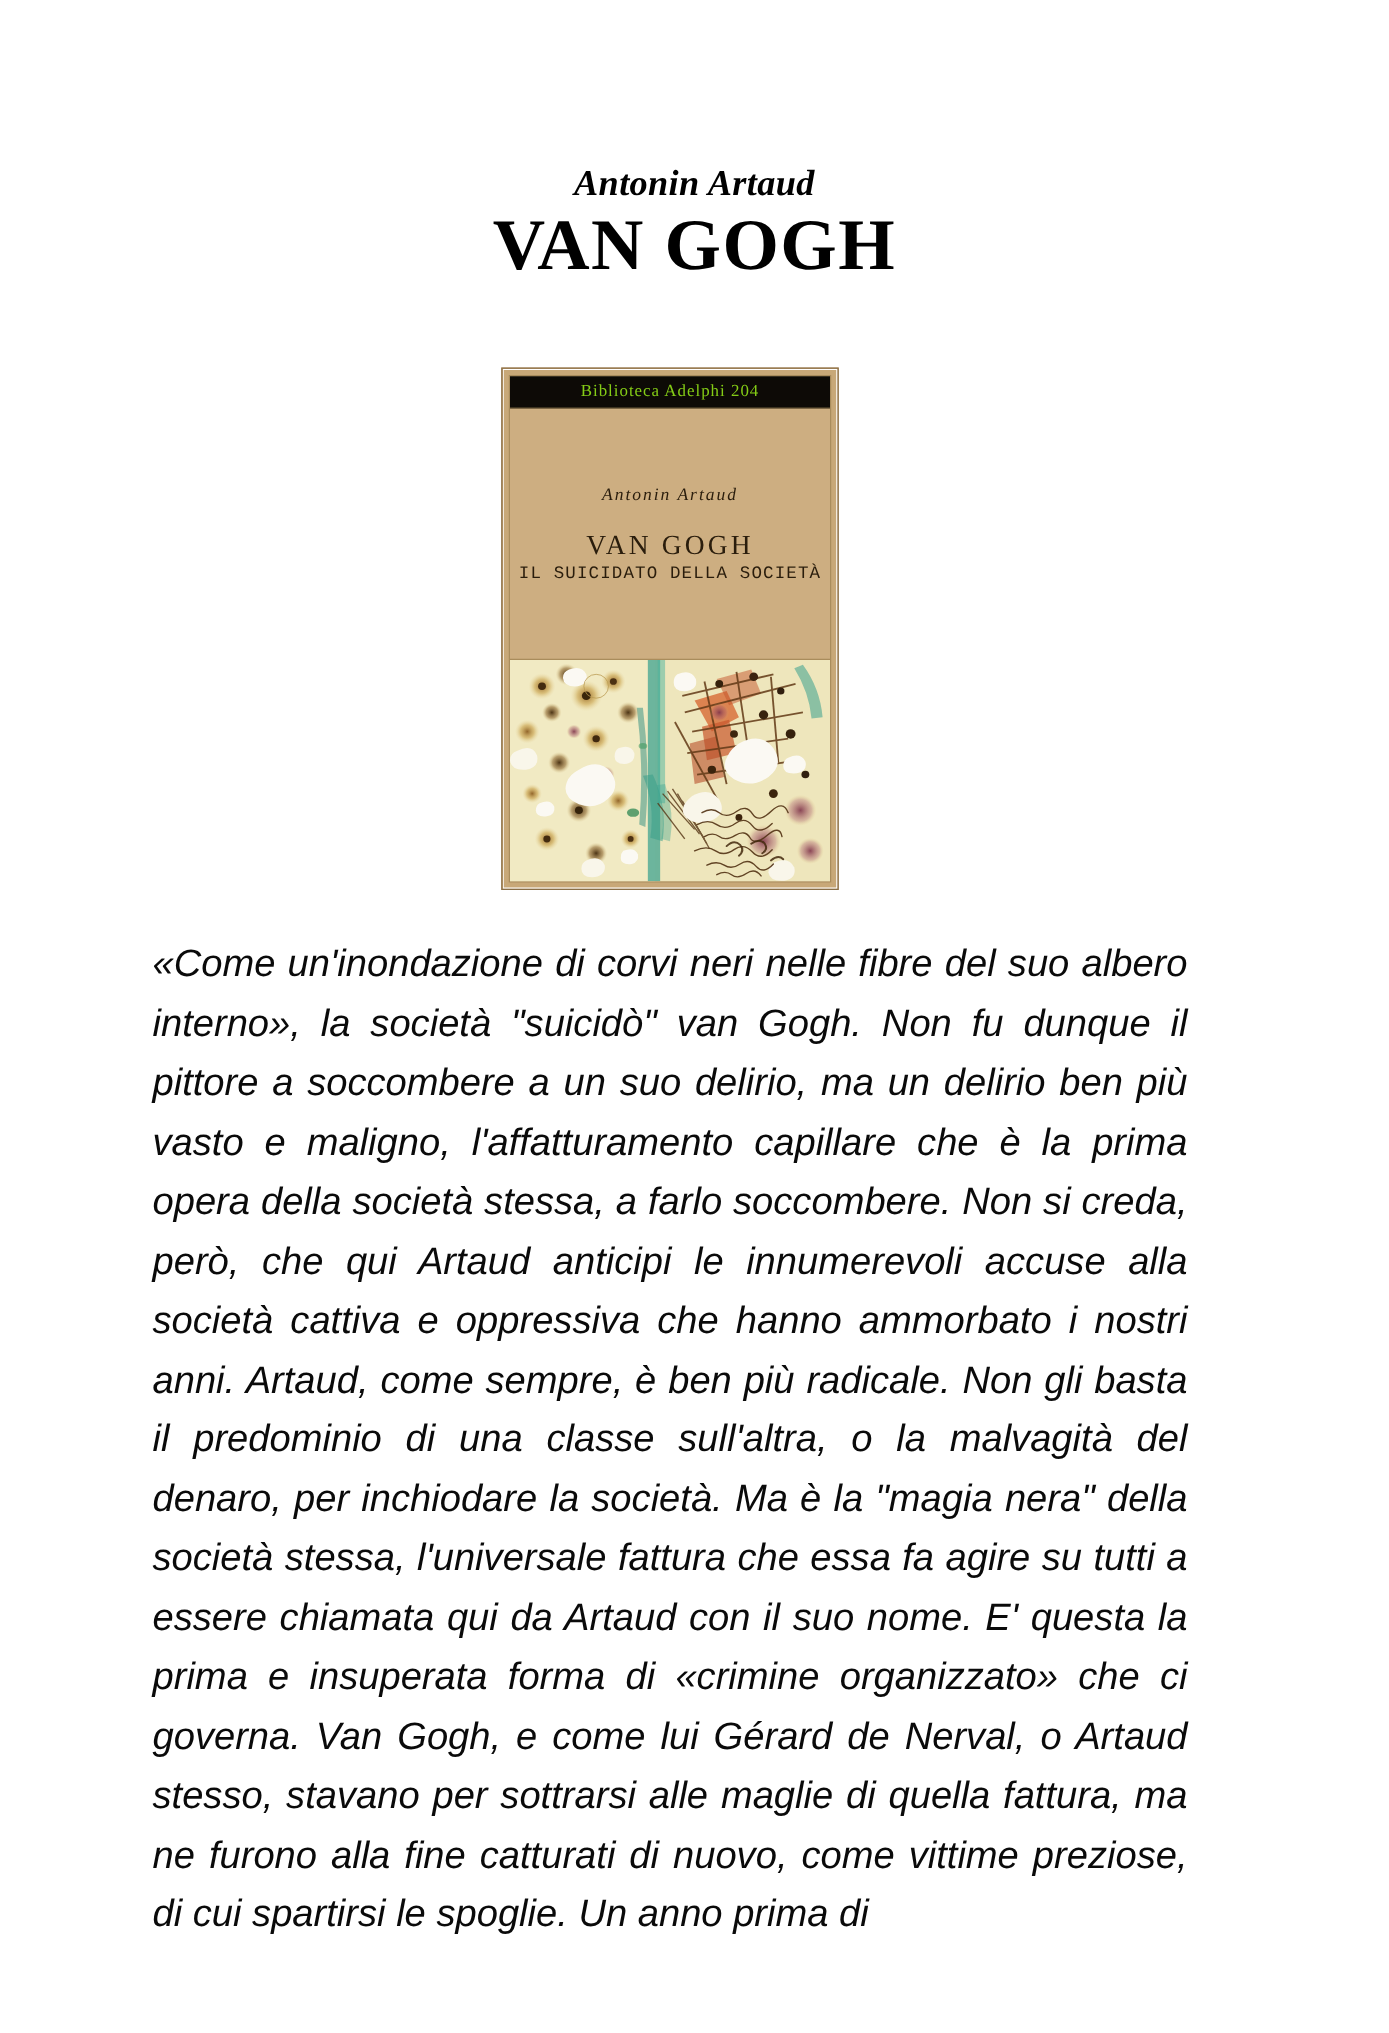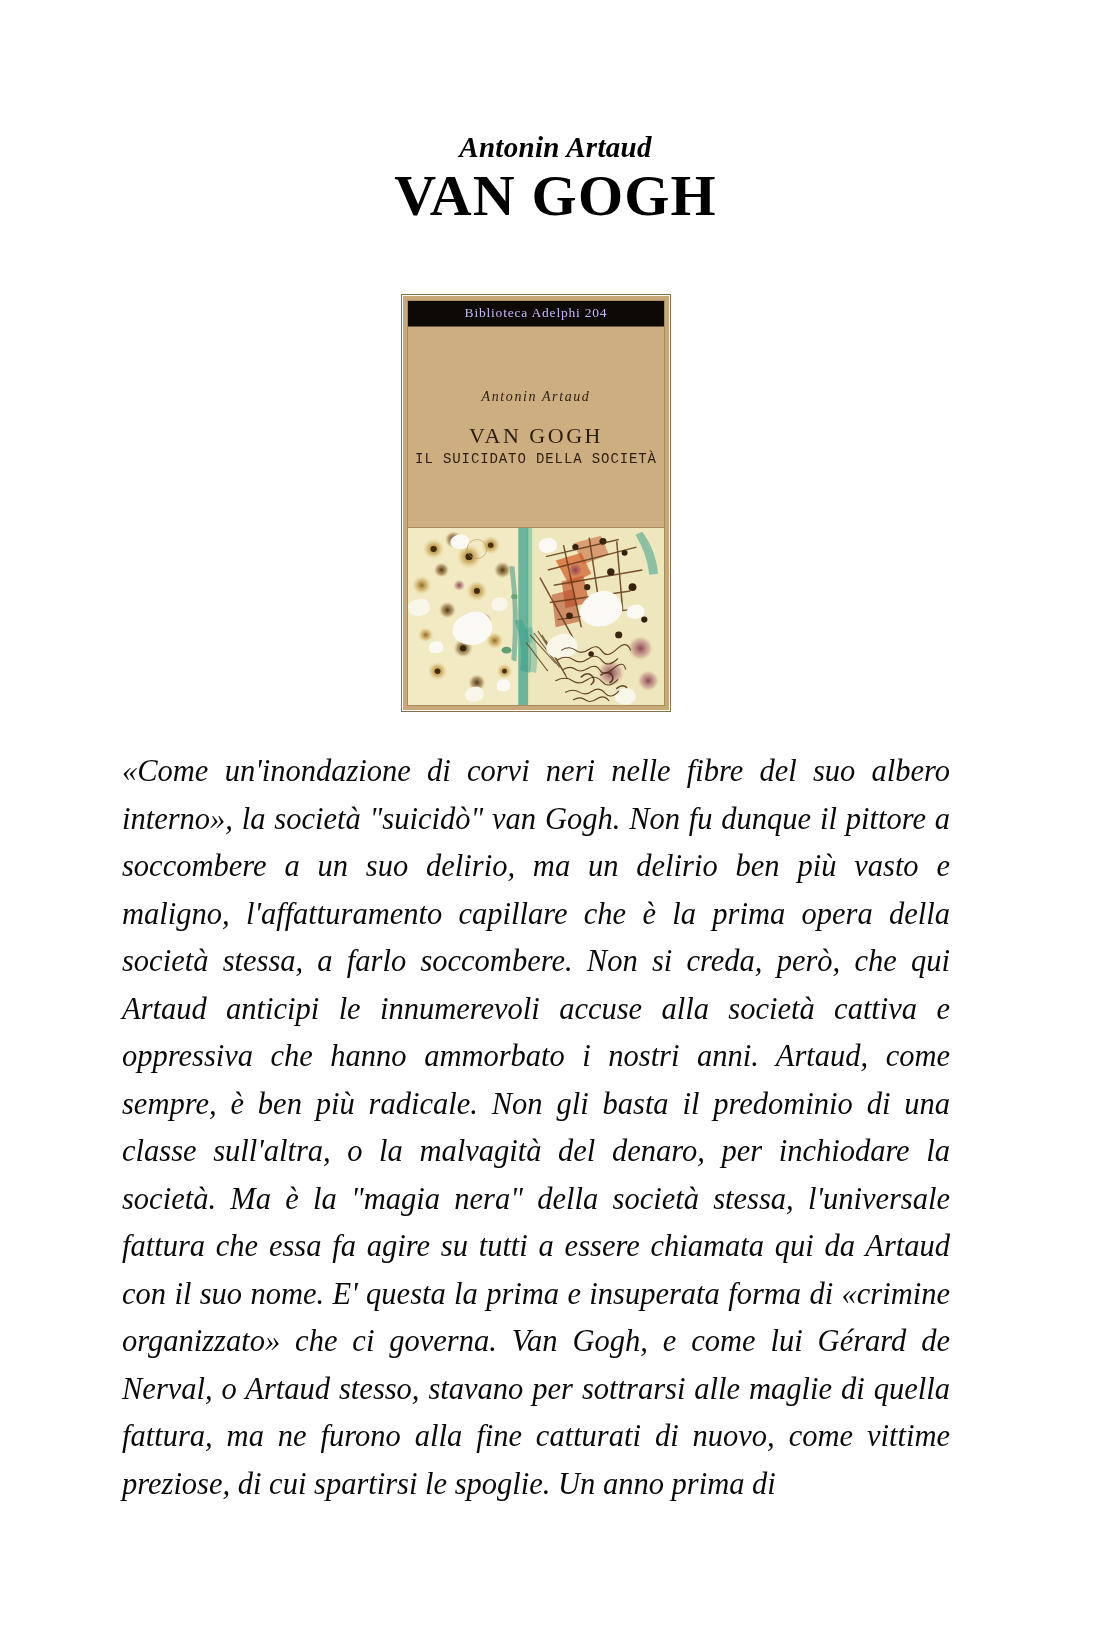--- a/index.html
+++ b/index.html
@@ -87,21 +87,21 @@
   .cover-inner {
     flex: 1 1 auto;
     display: flex;
     flex-direction: column;
     border: 1px solid #a98c5c;
     background: #cdae81;
   }
 
   .cover-banner {
     background: #0d0a06;
-    color: #c4b5fd;
+    color: #84cc16;
     text-align: center;
     font-family: "Liberation Serif", "DejaVu Serif", serif;
     font-size: 13.5px;
     letter-spacing: 0.8px;
     padding: 5px 0 6px 0;
     line-height: 1;
     border-bottom: 1px solid #6d5a38;
   }
 
   .cover-textzone {
@@ -166,21 +166,21 @@
     height: 100%;
     display: block;
   }
 
   
   .body-text {
     position: absolute;
     top: 748px;
     left: 122px;
     width: 828px;
-    font-family: Liberation Serif, serif;
+    font-family: Liberation Sans, sans-serif;
     font-style: italic;
     font-size: 30.5px;
     line-height: 47.5px;
     text-align: justify;
     text-justify: inter-word;
     color: #0a0a0a;
     hyphens: none;
   }
 
   .body-text p {

